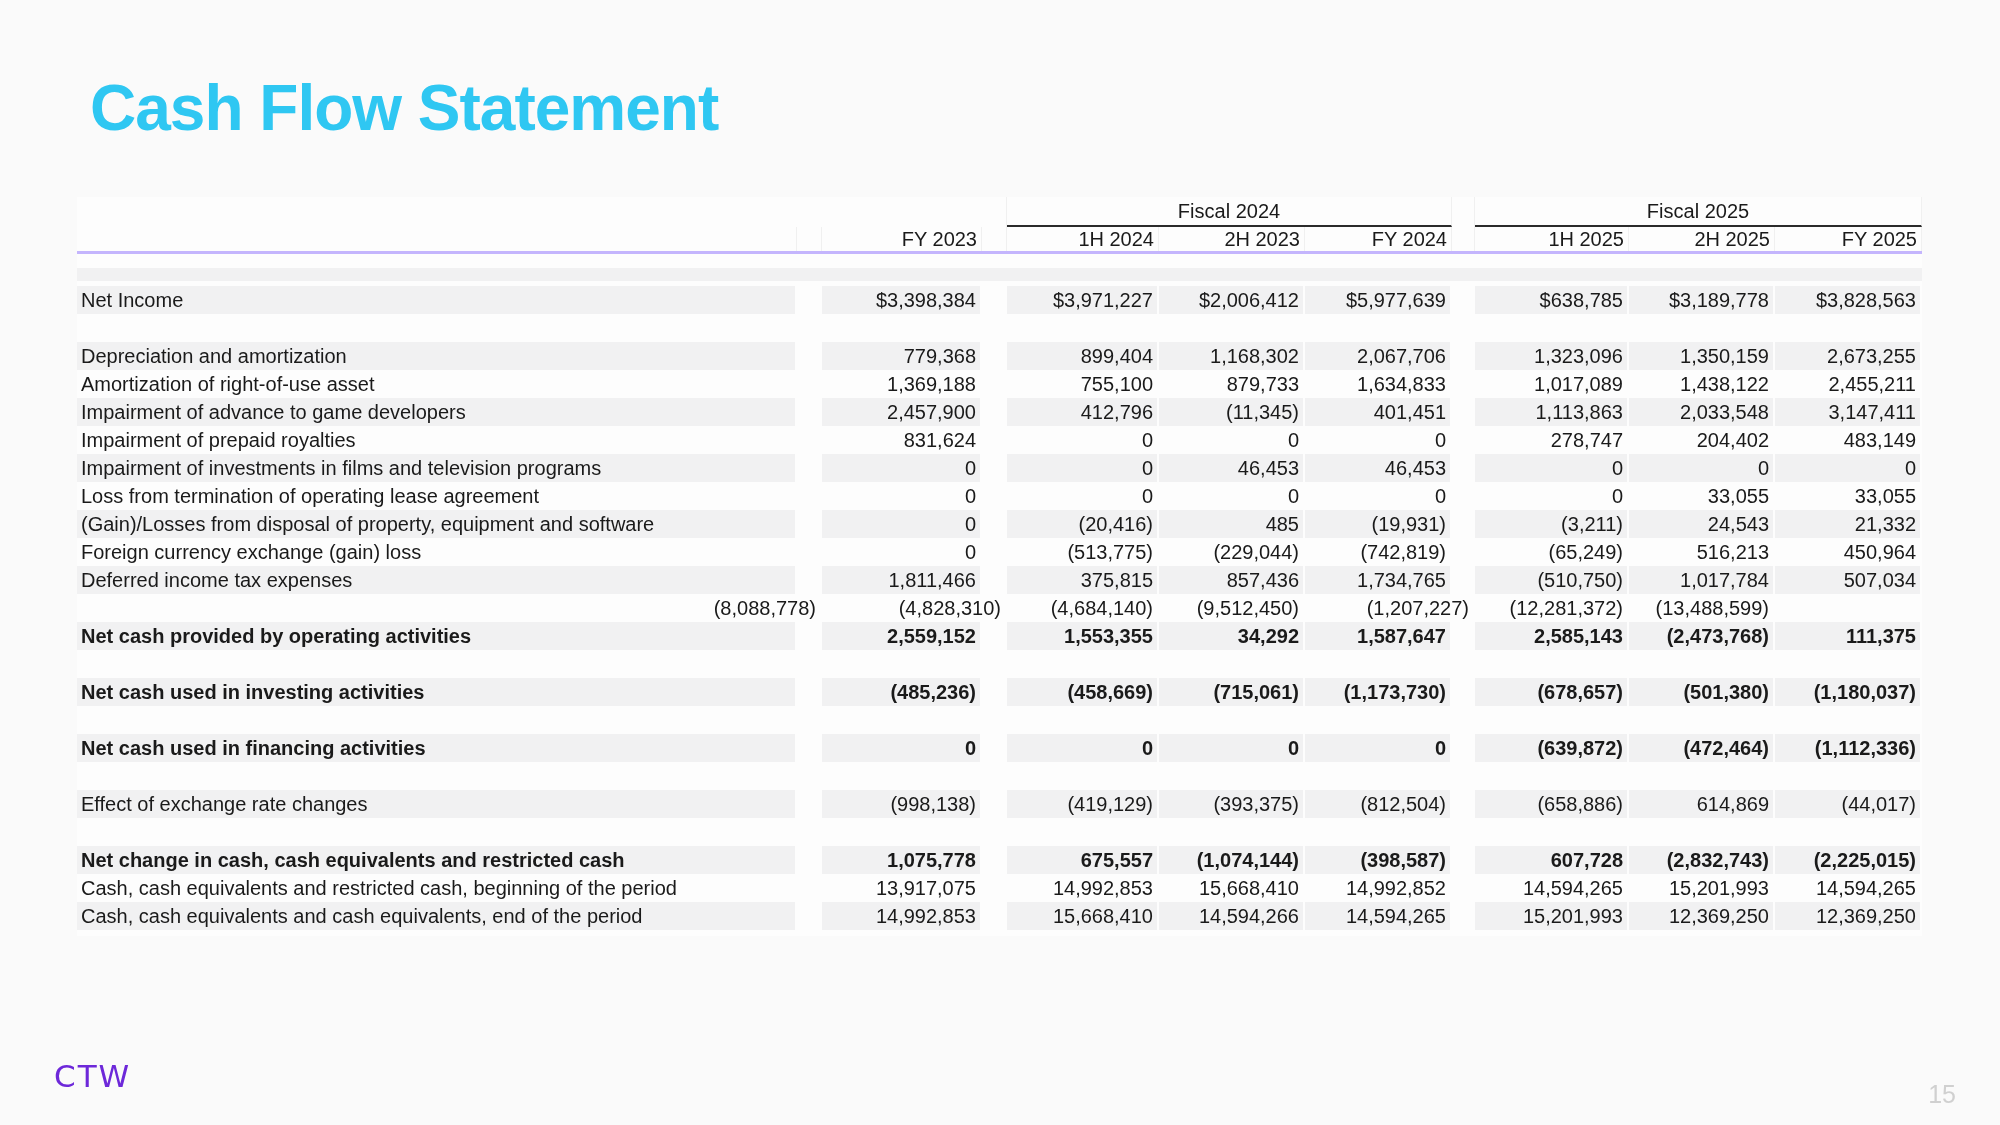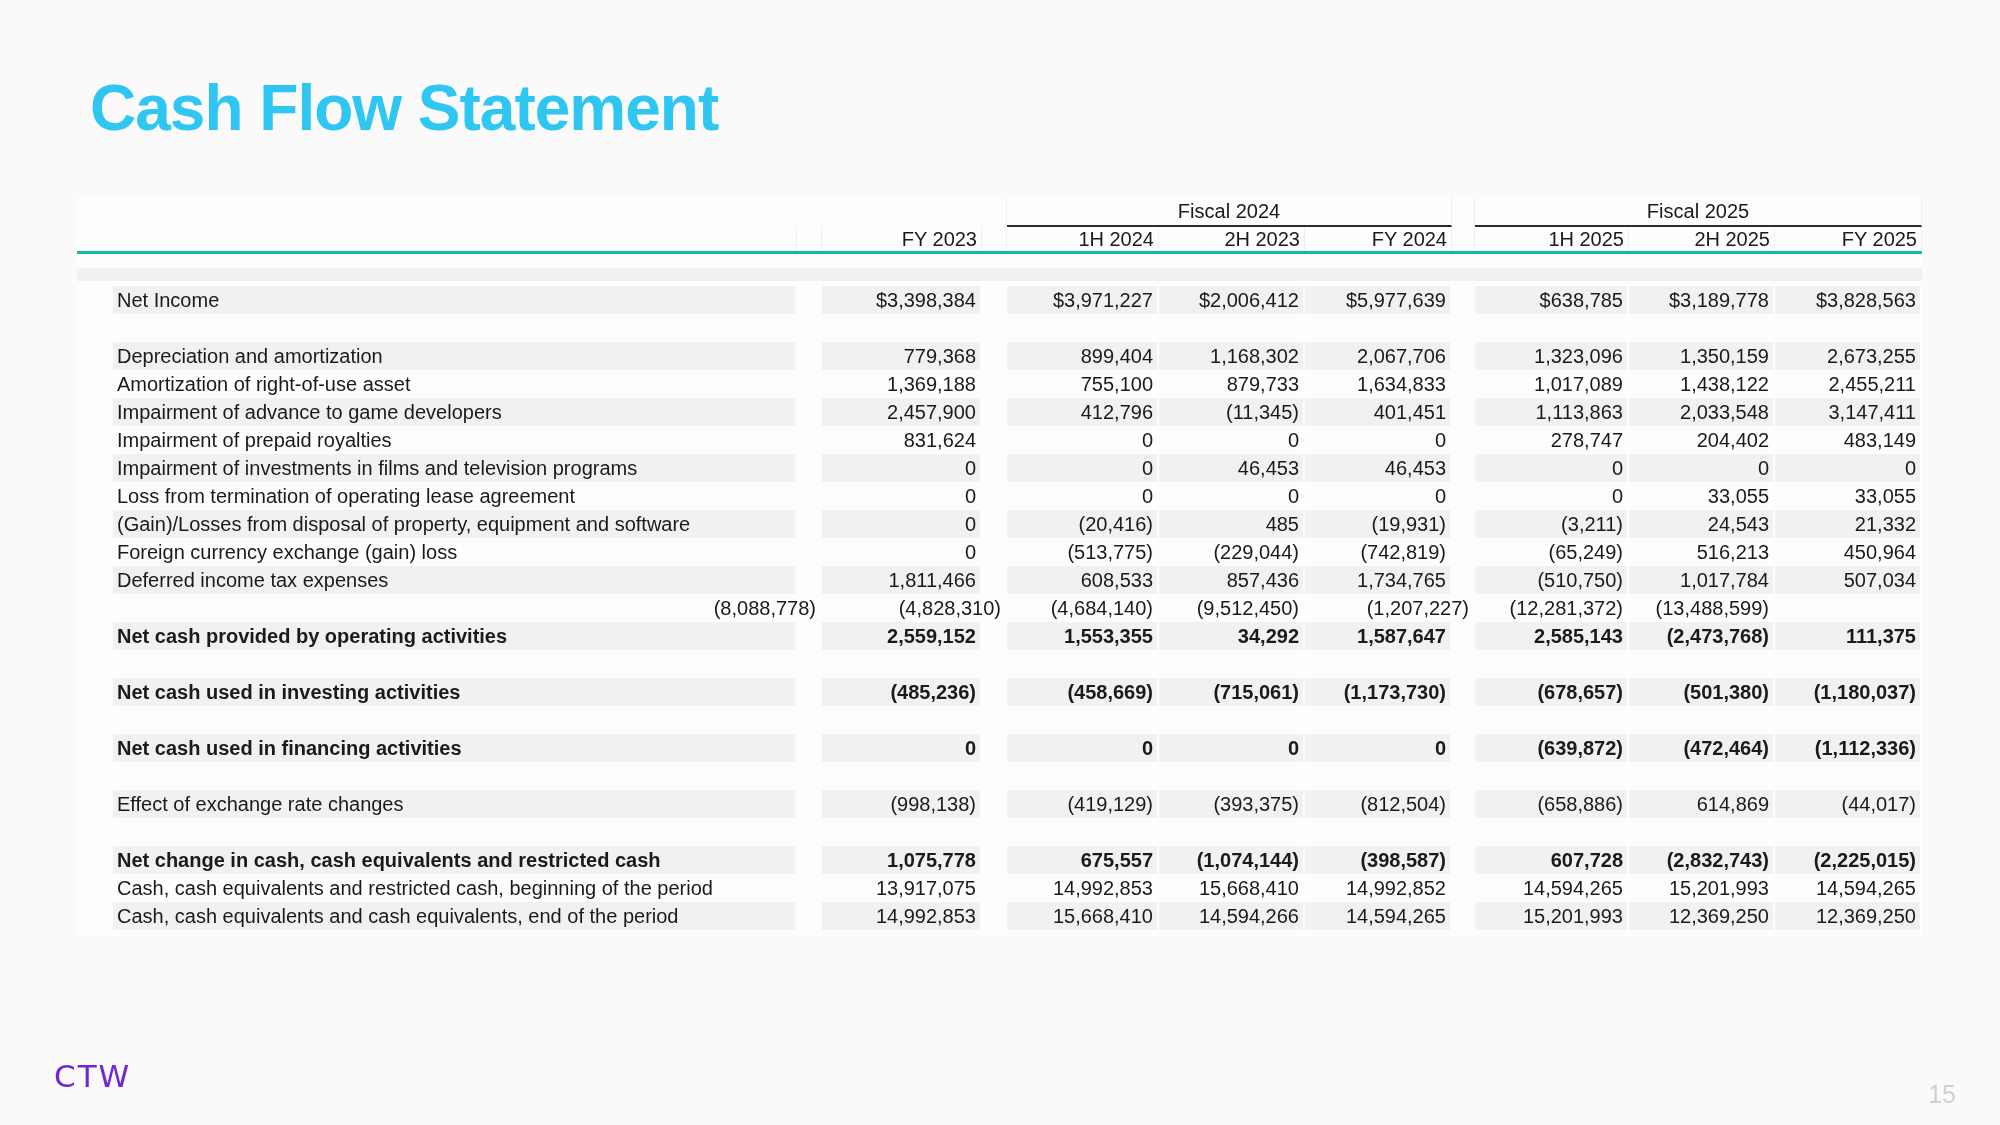--- a/index.html
+++ b/index.html
@@ -23,33 +23,33 @@
     font-size:20px;
   }
   .grid-row {
     display:grid;
     grid-template-columns: 1fr 25px 160px 25px 152px 146px 147px 23px 154px 146px 147px;
     align-items:center;
   }
   .cell { height:100%; display:flex; align-items:center; }
   .lbl { justify-content:flex-start; padding-left:4px; }
   .num { justify-content:flex-end; padding-right:4px; }
-  .body-row { height:28px; line-height:28px;margin-left:36px; }
+  .body-row { height:28px; line-height:28px; }
   .body-row .cell { border-right:2px solid #fdfdfd; }
   .body-row.shaded .cell { background:#f1f1f2; }
   .body-row.shaded .cell.gap { background:#fdfdfd; }
   .body-row.bold { font-weight:bold;text-align:center; }
   .group-row { height:30px; }
   .group-row .cell, .colhead-row .cell { border-right:1px solid #f0f0f0; }
   .group-cell {
     justify-content:center;
     border-bottom:2px solid #2b2b2b !important;
     height:30px;
   }
-  .colhead-row { height:27px; border-bottom:3px solid #14b8a6; }
+  .colhead-row { height:27px; border-bottom:3px solid #c4b5fd; }
   .band { width:100%; }
   .shaded-band { background:#f1f1f2; }
   .logo {
     position:absolute; left:54px; top:1058px;
     font-size:31px; font-weight:400; letter-spacing:2px;
     color:#6d28d9;
     font-family:"DejaVu Sans", sans-serif;
   }
   .page-number {
     position:absolute; right:44px; bottom:16px;
@@ -217,21 +217,21 @@
         <div class="cell gap"></div>
         <div class="cell num">(65,249)</div>
         <div class="cell num">516,213</div>
         <div class="cell num">450,964</div>
       </div>
       <div class="grid-row body-row shaded">
         <div class="cell lbl">Deferred income tax expenses</div>
         <div class="cell gap"></div>
         <div class="cell num">1,811,466</div>
         <div class="cell gap"></div>
-        <div class="cell num">608,533</div>
+        <div class="cell num">375,815</div>
         <div class="cell num">857,436</div>
         <div class="cell num">1,734,765</div>
         <div class="cell gap"></div>
         <div class="cell num">(510,750)</div>
         <div class="cell num">1,017,784</div>
         <div class="cell num">507,034</div>
       </div>
       <div class="grid-row body-row">
         <div class="cell gap"></div>
         <div class="cell num">(8,088,778)</div>

